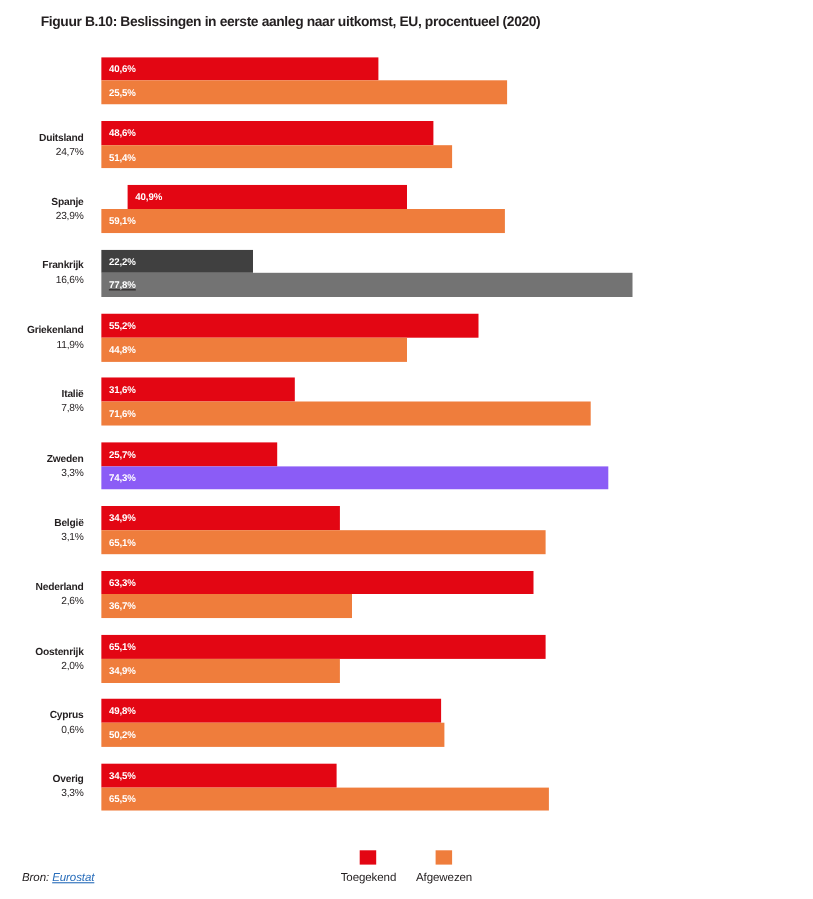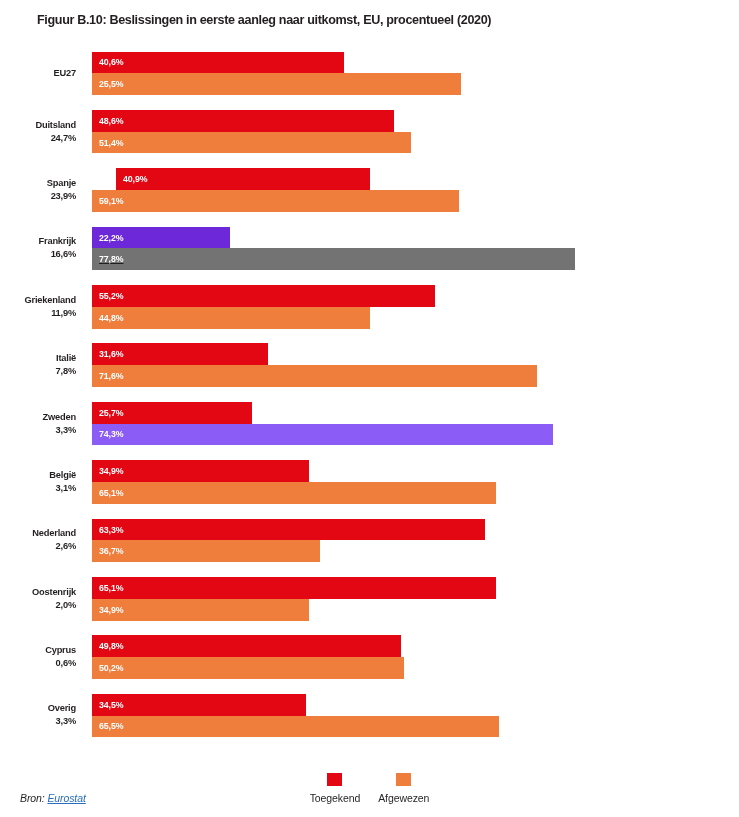--- a/index.html
+++ b/index.html
@@ -68,21 +68,21 @@
   }
   .row-name {
     font-size: 9.3px;
     font-weight: bold;
     color: #231f20;
     letter-spacing: -0.2px;
     white-space: nowrap;
   }
   .row-sub {
     font-size: 9.3px;
-    font-weight: bold;
+    font-weight: normal;
     color: #231f20;
     letter-spacing: -0.2px;
     white-space: nowrap;
   }
   .row-sub:empty { display: none; }
 
   .bar-track {
     position: absolute;
     left: 92px;
     top: 7.5px;
@@ -163,23 +163,20 @@
 </style>
 </head>
 <body>
 
 <div id="figure-root">
 
   <div id="chart-title">Figuur B.10: Beslissingen in eerste aanleg naar uitkomst, EU, procentueel (2020)</div>
 
   <div id="plot-area">
       <div class="chart-row">
-        <div class="row-labels">
-          <div class="row-name">EU27</div>
-        </div>
         <div class="bar-track">
           <div class="seg seg-granted" style="width: 40.6%; background: rgb(227, 6, 19);">
             <span class="seg-label">40,6%</span>
           </div>
           <div class="seg seg-rejected" style="width: 59.4%; background: rgb(239, 125, 60);">
             <span class="seg-label">25,5%</span>
           </div>
         </div>
       </div>
       <div class="chart-row">
@@ -209,21 +206,21 @@
             <span class="seg-label">59,1%</span>
           </div>
         </div>
       </div>
       <div class="chart-row">
         <div class="row-labels">
           <div class="row-name">Frankrijk</div>
           <div class="row-sub">16,6%</div>
         </div>
         <div class="bar-track">
-          <div class="seg seg-granted" style="width: 22.2%; background: #6d28d9;">
+          <div class="seg seg-granted" style="width: 22.2%; background: #404040;">
             <span class="seg-label">22,2%</span>
           </div>
           <div class="seg seg-rejected" style="width: 77.8%; background: #737373; text-decoration: underline;">
             <span class="seg-label">77,8%</span>
           </div>
         </div>
       </div>
       <div class="chart-row">
         <div class="row-labels">
           <div class="row-name">Griekenland</div>

